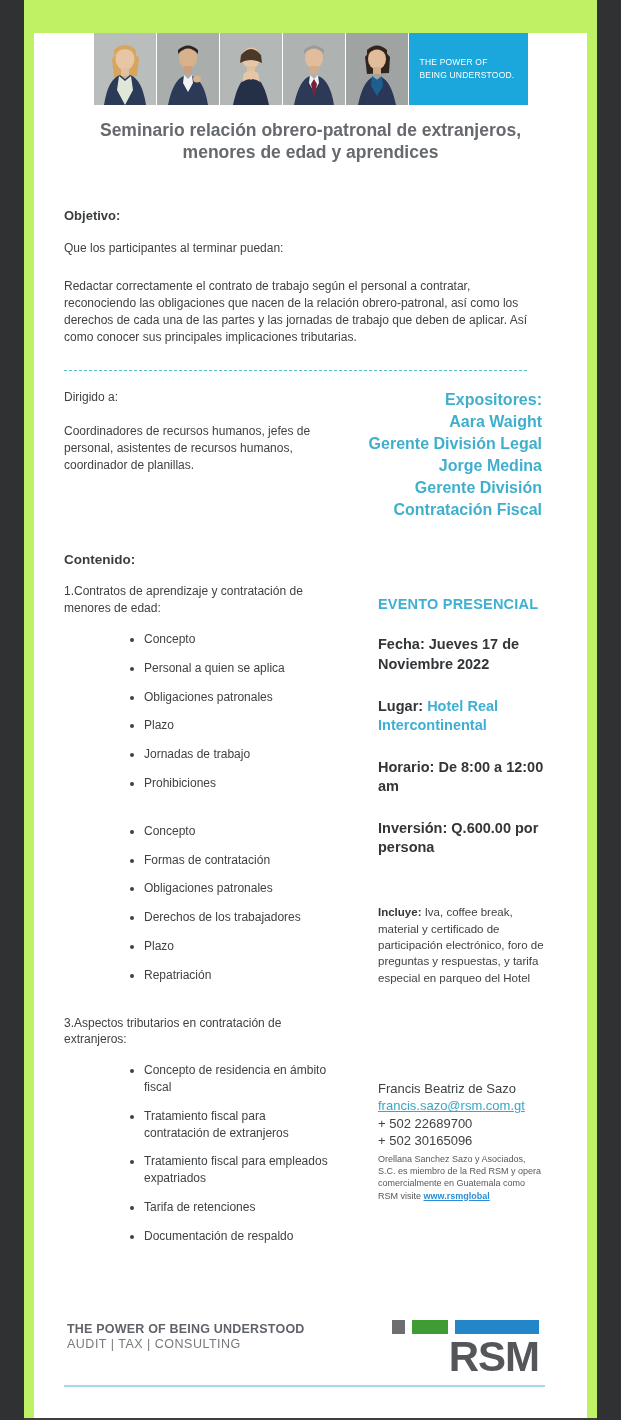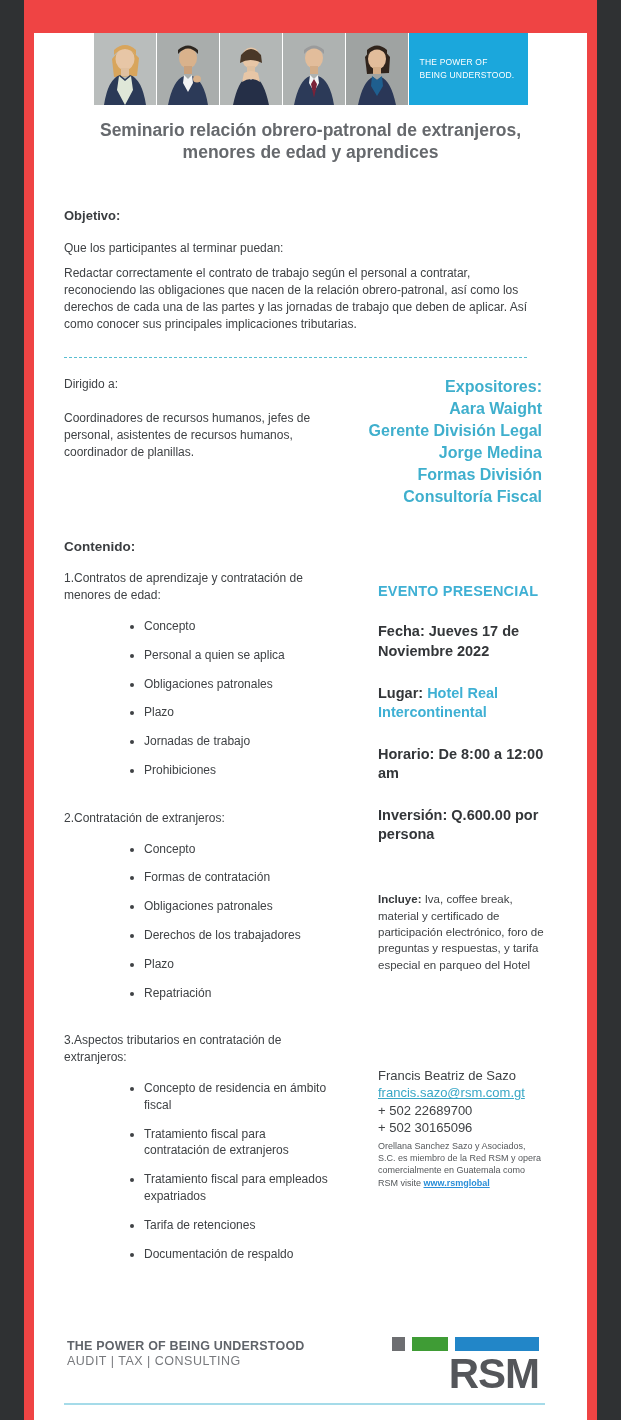--- a/index.html
+++ b/index.html
@@ -1,35 +1,35 @@
 <!DOCTYPE html>
 <html><head>
 <meta charset="utf-8">
 <style>
   html,body{margin:0;padding:0;}
   body{font-family:"Liberation Sans","DejaVu Sans",sans-serif;background:#2f3133;}
-  .page{width:573px;height:1420px;overflow:hidden;background:#ef4444;margin:0 auto;box-sizing:border-box;padding-top:10px;}
+  .page{width:573px;height:1420px;overflow:hidden;background:#bef264;margin:0 auto;box-sizing:border-box;padding-top:10px;}
   .white{background:#ffffff;margin:0 10px;}
   .main{min-height:1222px;box-sizing:border-box;padding:0 0 1px 0;}
 
   
   .hero{width:434px;height:72px;margin:23px auto 0 auto;display:flex;gap:1px;}
   .portrait{width:62px;height:72px;flex:none;}
   .tagline-box{flex:1;background:#1ba7dc;color:#ffffff;display:flex;align-items:center;}
   .tagline-box .tg{font-size:8.5px;line-height:1.5;padding-left:11px;letter-spacing:.2px;}
 
   .title{margin:14px 28px 0 28px;text-align:center;font-weight:bold;font-size:17.5px;line-height:1.28;color:#66696d;}
 
   .pad{padding:0 42px 0 30px;}
   .h-bold{font-weight:bold;font-size:13px;color:#3a3d40;}
   .txt{font-size:12px;color:#3f4245;line-height:1.42;}
 
   .objetivo-h{margin-top:44px;}
   .objetivo-intro{margin-top:17px;}
-  .objetivo-body{margin-top:8px;max-width:520px;}
+  .objetivo-body{margin-top:21px;max-width:520px;}
 
   .divider{margin:24px 60px 0 30px;border:none;border-top:1px dashed #58bed1;height:0;}
 
   .quienes-h{margin-top:25px;font-size:13.5px;}
   .two-col-top{display:flex;margin-top:18px;}
   .dirigido{width:285px;flex:none;}
   .dirigido-body{margin-top:17px;max-width:255px;}
   .speakers{flex:1;text-align:right;font-weight:bold;color:#3fafcd;font-size:16px;line-height:1.38;padding-right:3px;}
 
   .contenido-h{margin-top:31px;font-size:13.5px;}
@@ -152,42 +152,41 @@
         <div class="dirigido">
           <div class="txt">Dirigido a:</div>
           <div class="txt dirigido-body">Coordinadores de recursos humanos, jefes de personal, asistentes de recursos humanos, coordinador de planillas.</div>
         </div>
         <div class="speakers">
           <div>Expositores:</div>
           <div>
               <div>Aara Waight</div>
               <div>Gerente División Legal</div>
               <div>Jorge Medina</div>
-              <div>Formas División Consultoría Fiscal</div>
+              <div>Gerente División Contratación Fiscal</div>
             </div>
         </div>
       </div>
 
       <div class="h-bold contenido-h">Contenido:</div>
 
       <div class="columns">
         <div class="col-left">
             <div class="content-section">
               <div class="sec-title">1.Contratos de aprendizaje y contratación de menores de edad:</div>
               <ul>
                 <li>Concepto</li>
                 <li>Personal a quien se aplica</li>
                 <li>Obligaciones patronales</li>
                 <li>Plazo</li>
                 <li>Jornadas de trabajo</li>
                 <li>Prohibiciones</li>
               </ul>
             </div>
             <div class="content-section">
-              <div class="sec-title">2.Contratación de extranjeros:</div>
               <ul>
                 <li>Concepto</li>
                 <li>Formas de contratación</li>
                 <li>Obligaciones patronales</li>
                 <li>Derechos de los trabajadores</li>
                 <li>Plazo</li>
                 <li>Repatriación</li>
               </ul>
             </div>
             <div class="content-section">

